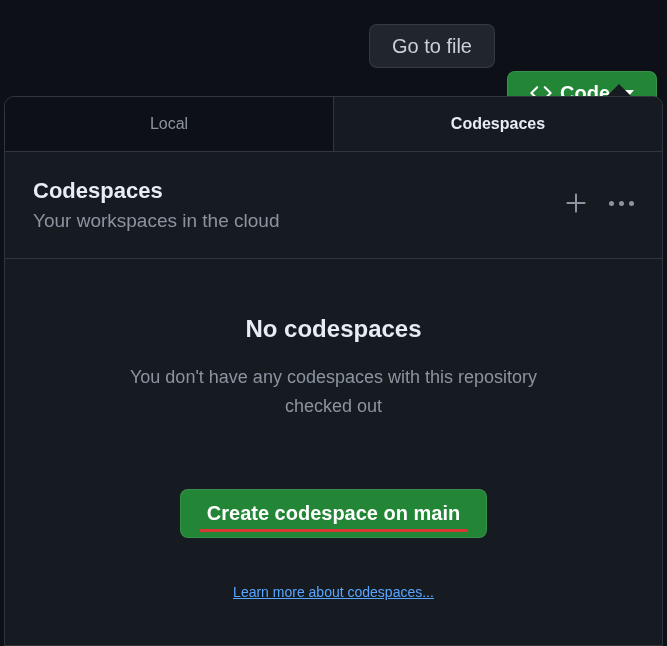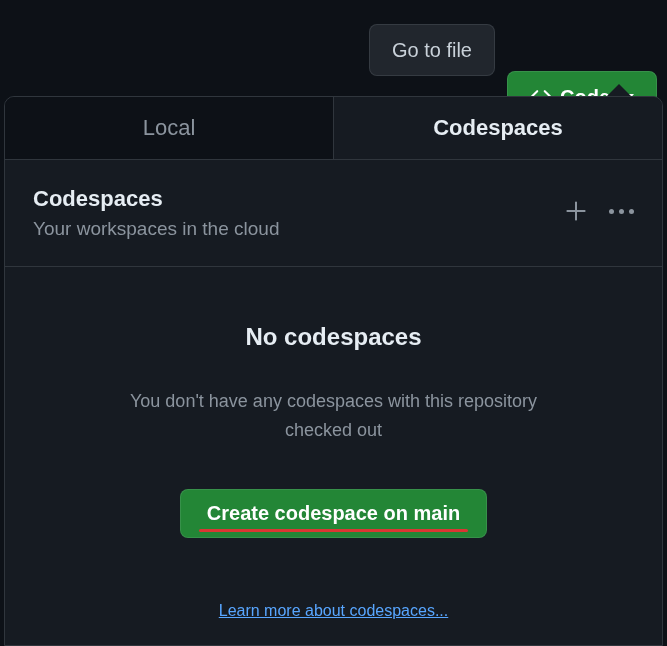--- a/index.html
+++ b/index.html
@@ -12,21 +12,21 @@
     overflow: hidden;
     position: relative;
   }
   .toolbar {
     display: flex;
     gap: 12px;
     justify-content: flex-end;
     padding: 24px 10px 0 0;
   }
   .btn {
-    height: 52px;
+    height: 44px;
     padding: 0 22px;
     border-radius: 8px;
     border: 1px solid rgba(240,246,252,0.1);
     background: #21262d;
     color: #c9d1d9;
     font-size: 20px;
     font-weight: 500;
     display: inline-flex;
     align-items: center;
     gap: 8px;
@@ -87,21 +87,21 @@
     overflow: hidden;
   }
   .tabs {
     display: flex;
     border-bottom: 1px solid #30363d;
   }
   .tab {
     flex: 1;
     text-align: center;
     padding: 18px 0;
-    font-size: 22px;
+    font-size: 16px;
     color: #8b949e;
     cursor: pointer;
     background: #0d1117;
     border-right: 1px solid #30363d;
   }
   .tab.active {
     background: #161b22;
     color: #e6edf3;
     font-weight: 600;
     border-right: none;
@@ -142,29 +142,29 @@
     flex: 1;
     display: flex;
     flex-direction: column;
     align-items: center;
     padding-top: 56px;
   }
   .empty-title {
     font-size: 24px;
     font-weight: 700;
     color: #e6edf3;
-    margin-bottom: 36px;
+    margin-bottom: 20px;
   }
   .empty-desc {
     font-size: 18px;
     color: #8b949e;
     text-align: center;
     line-height: 1.6;
     max-width: 420px;
-    margin-bottom: 44px;
+    margin-bottom: 68px;
   }
   .btn-create {
     background: #238636;
     border: 1px solid rgba(240,246,252,0.1);
     color: #ffffff;
     font-size: 20px;
     font-weight: 600;
     padding: 12px 26px;
     border-radius: 8px;
     cursor: pointer;
@@ -173,22 +173,22 @@
   .btn-create .underline-annot {
     position: absolute;
     left: 18px;
     right: 18px;
     bottom: 5px;
     height: 3px;
     background: #da3633;
     border-radius: 2px;
   }
   .learn-link {
-    margin-top: 64px;
-    font-size: 16px;
+    margin-top: 46px;
+    font-size: 14px;
     color: #58a6ff;
     text-decoration: underline;
     cursor: pointer;
   }
 </style>
 </head>
 <body>
 
 <div class="toolbar">
   <button class="btn">

